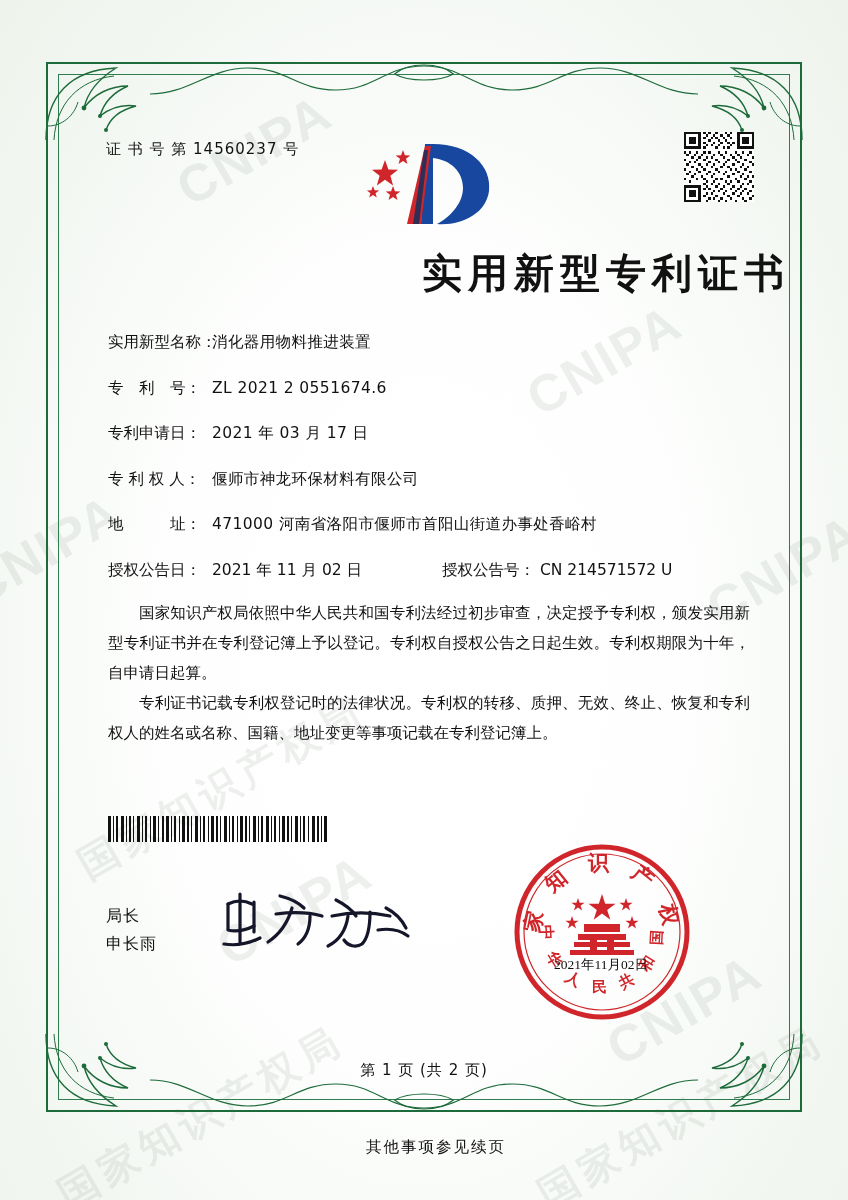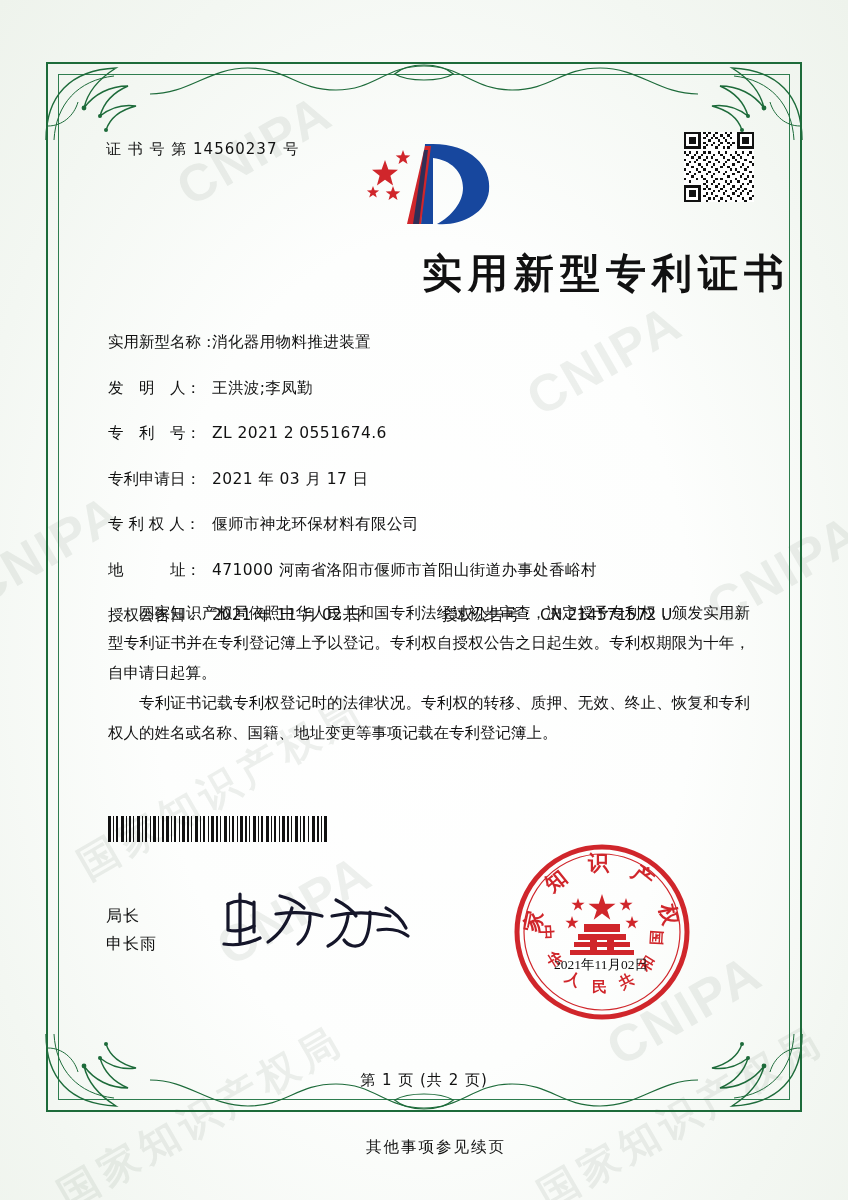--- a/index.html
+++ b/index.html
@@ -123,21 +123,21 @@
   }
   .seal svg{display:block;width:100%;height:100%;}
   .seal-date{
     position:absolute;right:96px;top:882px;
     width:186px;text-align:center;
     font-family:Liberation Serif, serif;
     font-size:13.5px;color:#111;
   }
 
   .page-no{
-    position:absolute;left:0;right:0;bottom:10px;text-align:center;
+    position:absolute;left:0;right:0;bottom:20px;text-align:center;
     font-family:"DejaVu Sans","Liberation Sans",sans-serif;
     font-size:15px;color:#111;letter-spacing:1px;
   }
   .footnote{
     position:absolute;left:0;right:0;bottom:42px;text-align:center;
     font-family:"DejaVu Sans","Liberation Sans",sans-serif;
     font-size:15.5px;color:#111;letter-spacing:2px;margin-left:24px;
   }
 </style>
 </head>
@@ -433,24 +433,20 @@
     </div>
 
     <div class="title">实用新型专利证书</div>
 
     <div class="fields">
       <div class="row">
         <span class="lbl">实用新型名称：</span>
         <span class="val">消化器用物料推进装置</span>
       </div>
       <div class="row">
-        <span class="lbl">发　明　人：</span>
-        <span class="val">王洪波;李凤勤</span>
-      </div>
-      <div class="row">
         <span class="lbl">专　利　号：</span>
         <span class="val">ZL 2021 2 0551674.6</span>
       </div>
       <div class="row">
         <span class="lbl">专利申请日：</span>
         <span class="val">2021 年 03 月 17 日</span>
       </div>
       <div class="row">
         <span class="lbl">专 利 权 人：</span>
         <span class="val">偃师市神龙环保材料有限公司</span>

